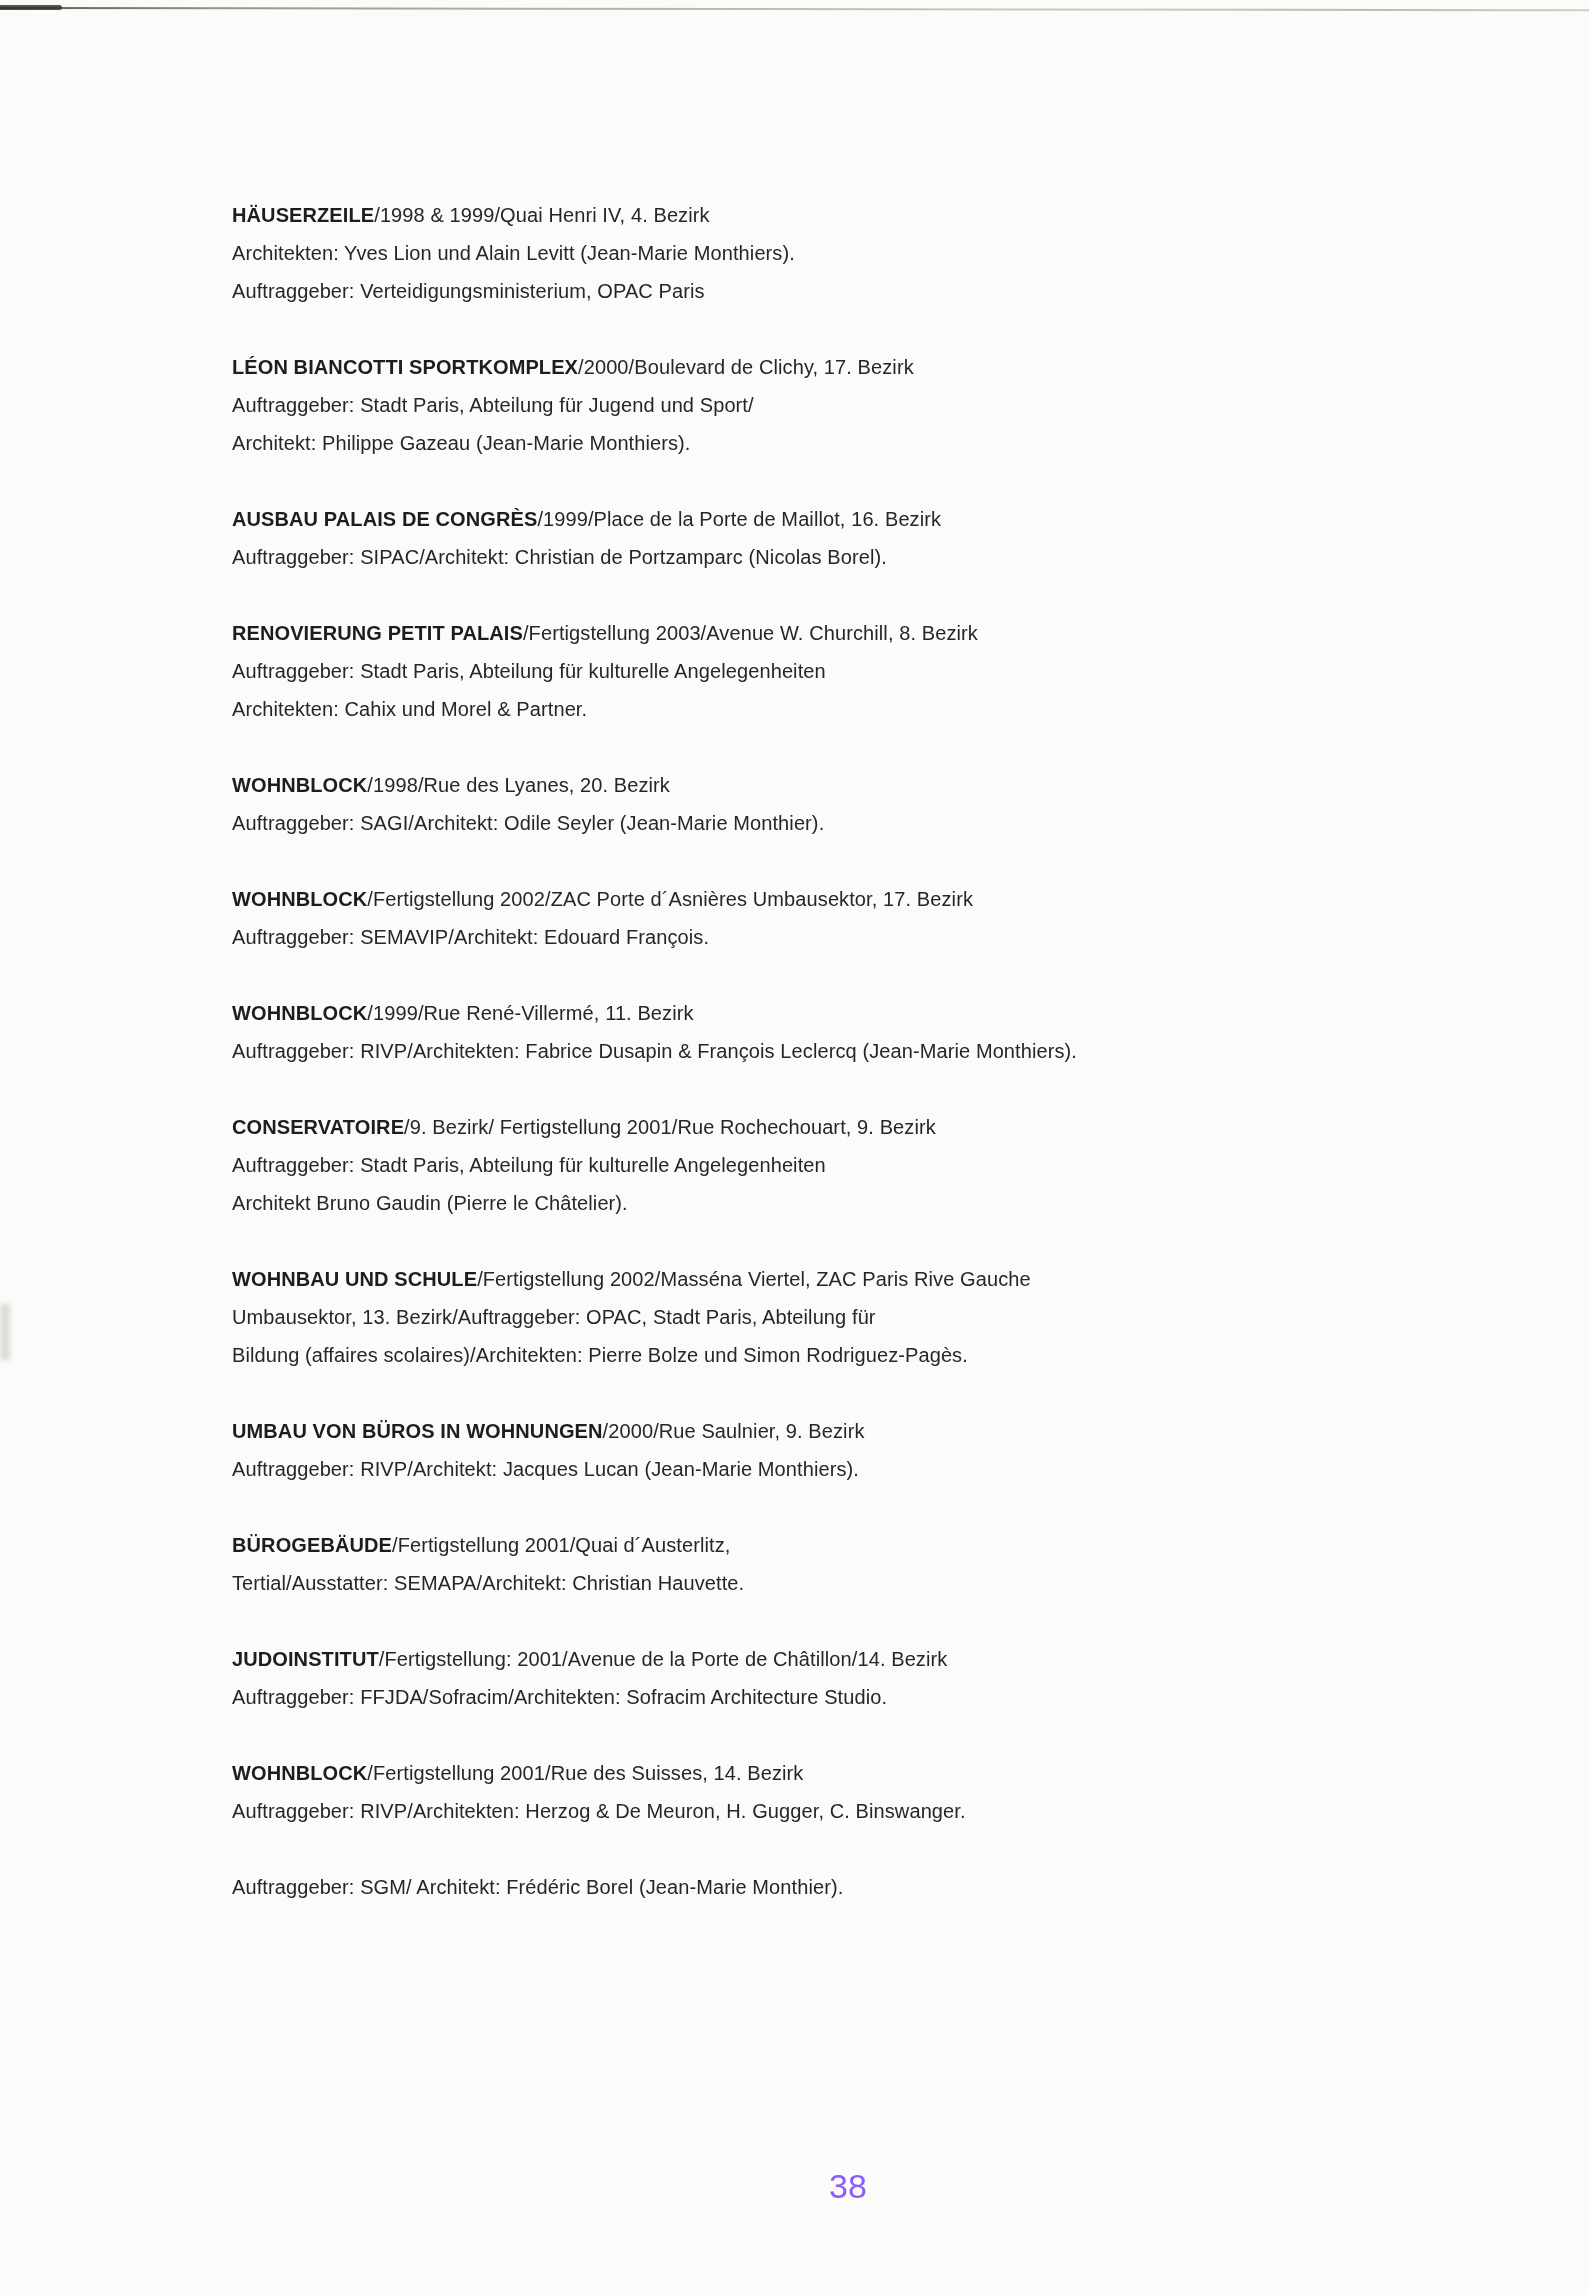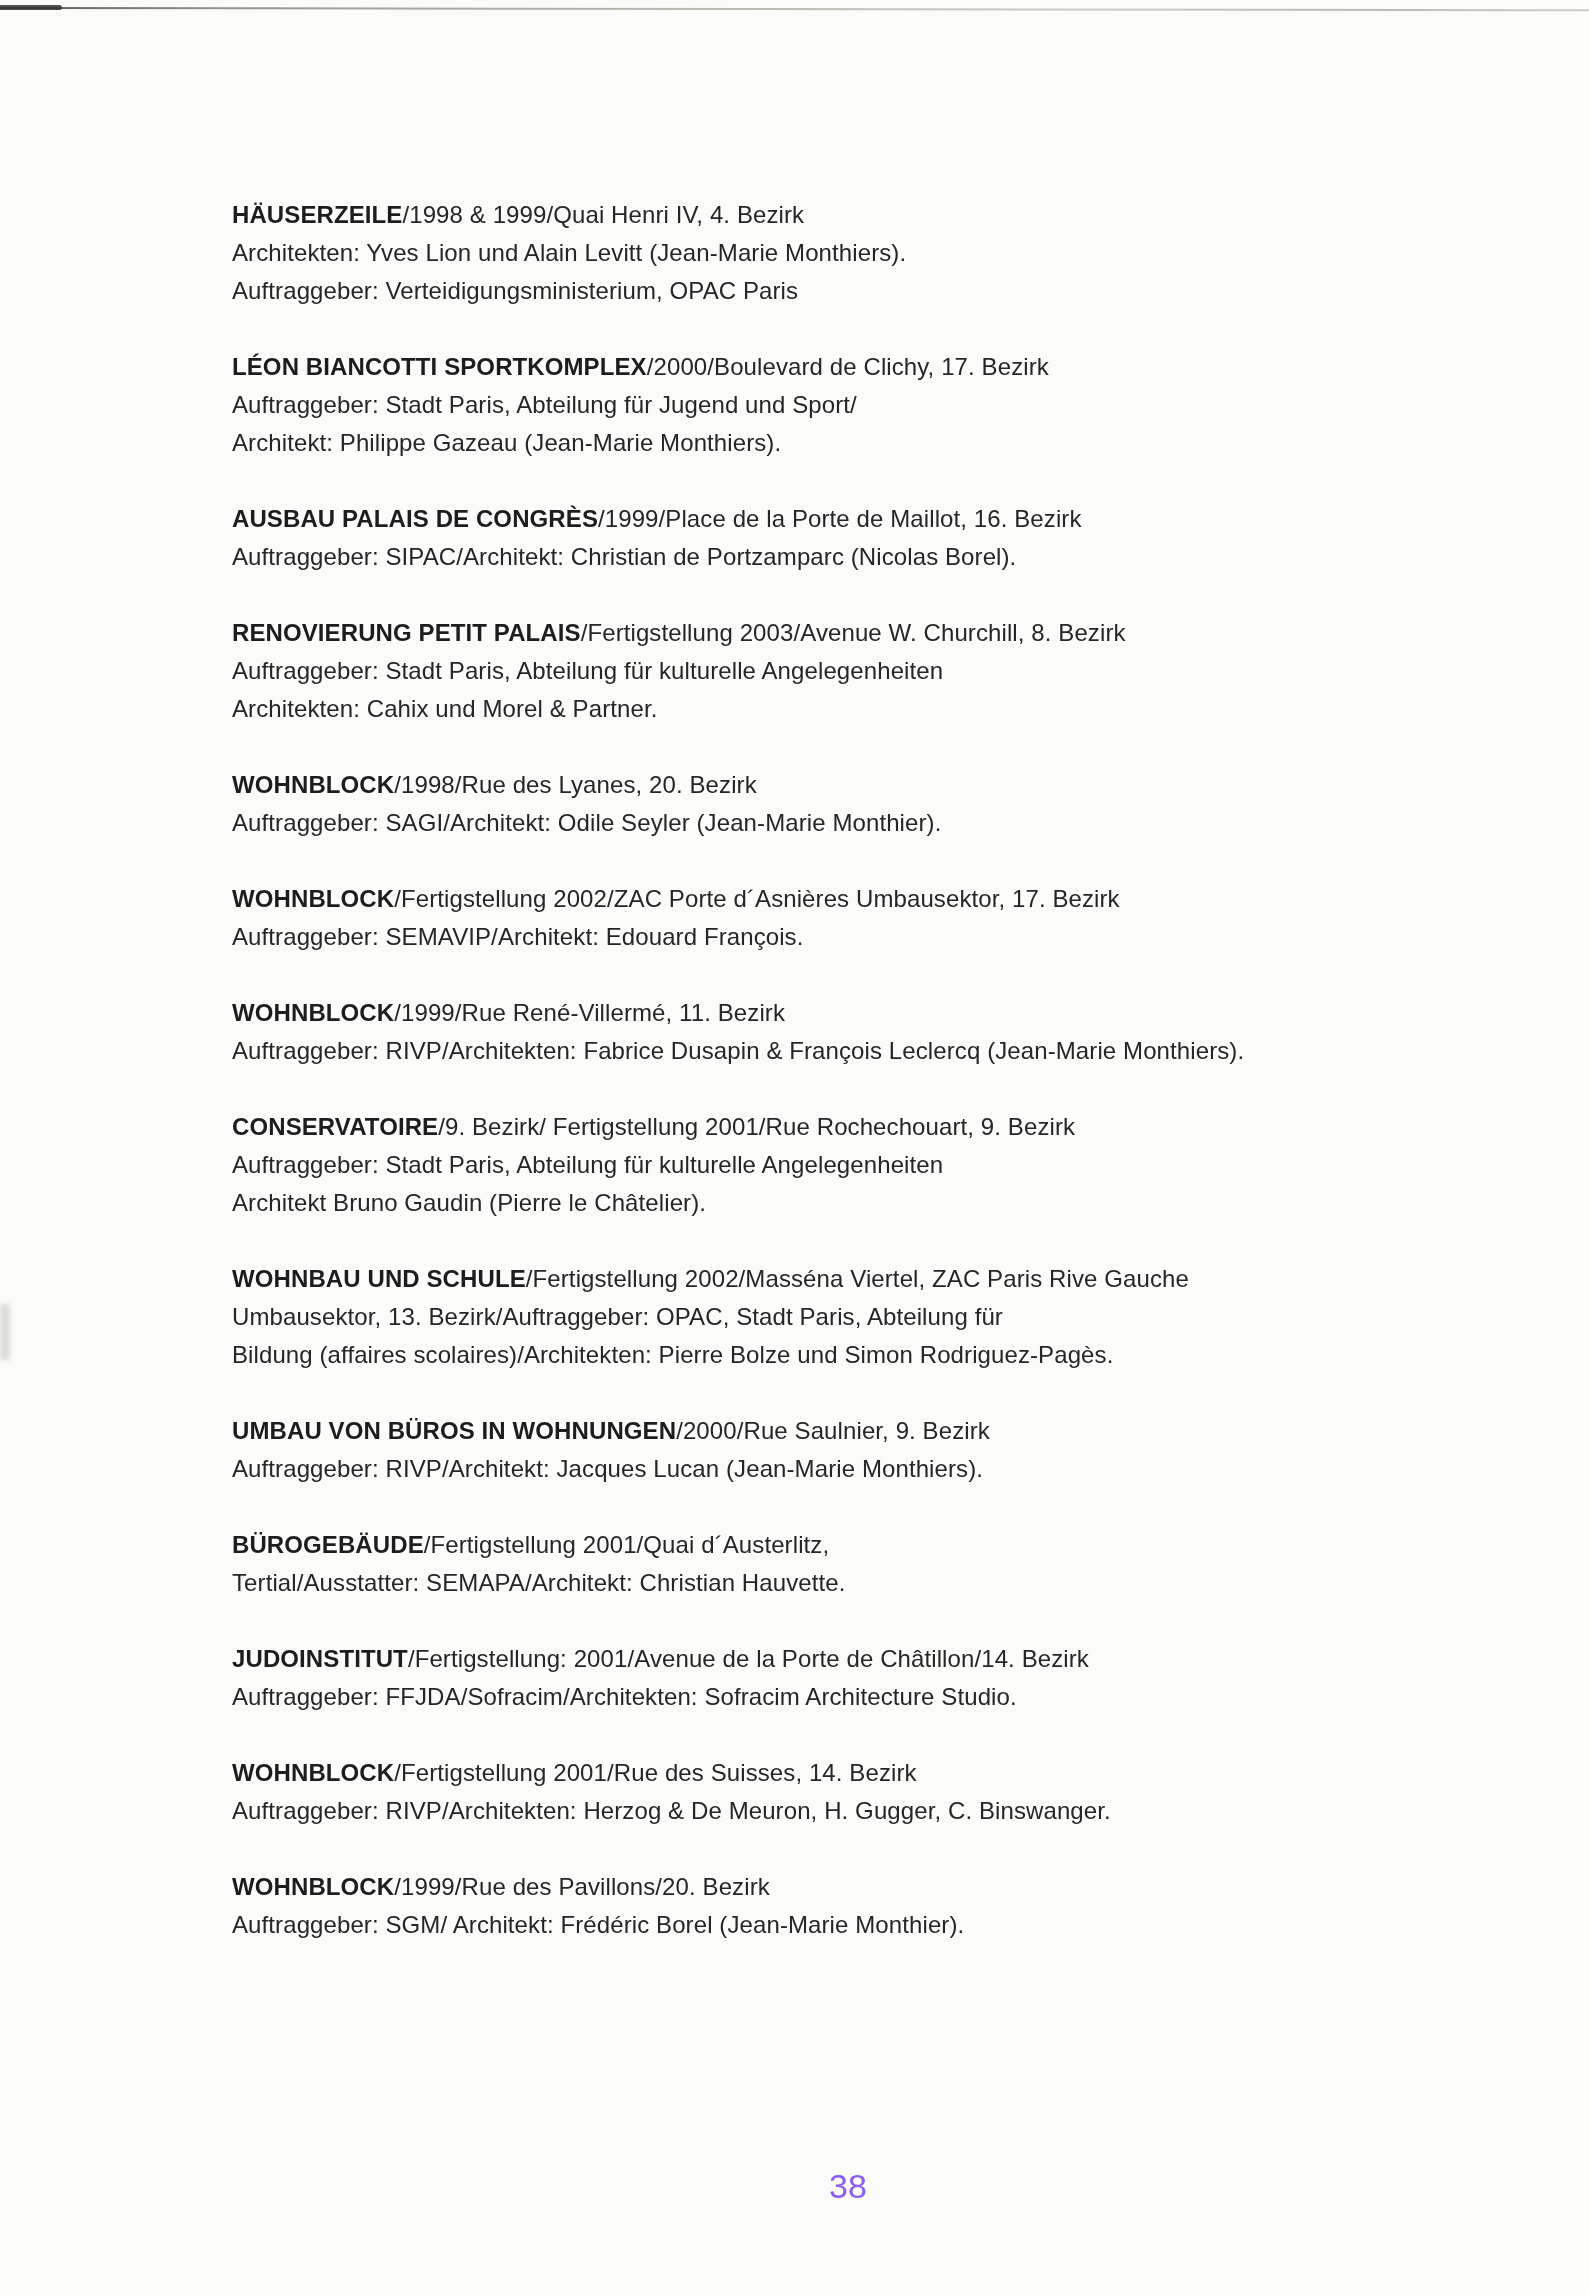--- a/index.html
+++ b/index.html
@@ -51,21 +51,21 @@
     width: 9.5px;
     height: 56px;
     background: #dcdcd6;
     filter: blur(2.4px);
   }
   .content {
     position: absolute;
     top: 196px;
     left: 232px;
     width: 1240px;
-    font-size: 24px;
+    font-size: 20px;
     line-height: 38px;
     letter-spacing: 0.1px;
   }
   .entry {
     margin: 0 0 38px 0;
   }
   .line {
     white-space: nowrap;
   }
   .entry b {
@@ -156,21 +156,20 @@
       <div class="line"><b>JUDOINSTITUT</b><span>/Fertigstellung: 2001/Avenue de la Porte de Châtillon/14. Bezirk</span></div>
       <div class="line">Auftraggeber: FFJDA/Sofracim/Architekten: Sofracim Architecture Studio.</div>
     </article>
 
     <article class="entry">
       <div class="line"><b>WOHNBLOCK</b><span>/Fertigstellung 2001/Rue des Suisses, 14. Bezirk</span></div>
       <div class="line">Auftraggeber: RIVP/Architekten: Herzog &amp; De Meuron, H. Gugger, C. Binswanger.</div>
     </article>
 
     <article class="entry">
-      <div class="line"><b>WOHNBLOCK</b><span>/1999/Rue des Pavillons/20. Bezirk</span></div>
       <div class="line">Auftraggeber: SGM/ Architekt: Frédéric Borel (Jean-Marie Monthier).</div>
     </article>
 
   </div>
 
   <div class="page-number">38</div>
 
 </div>
 
 

